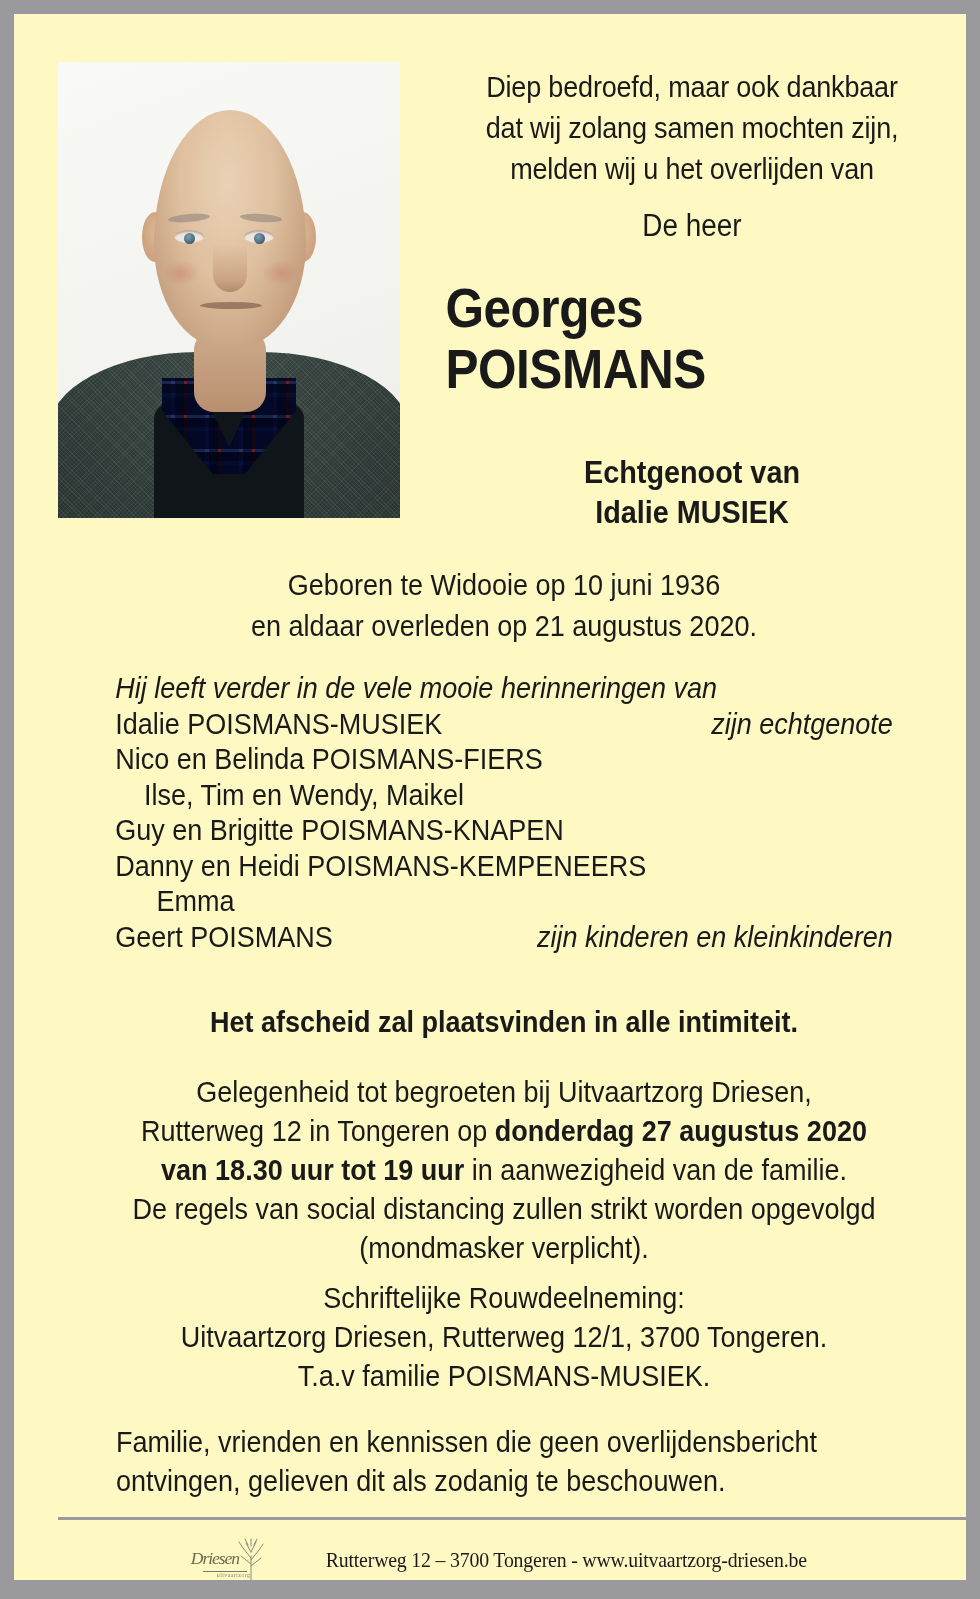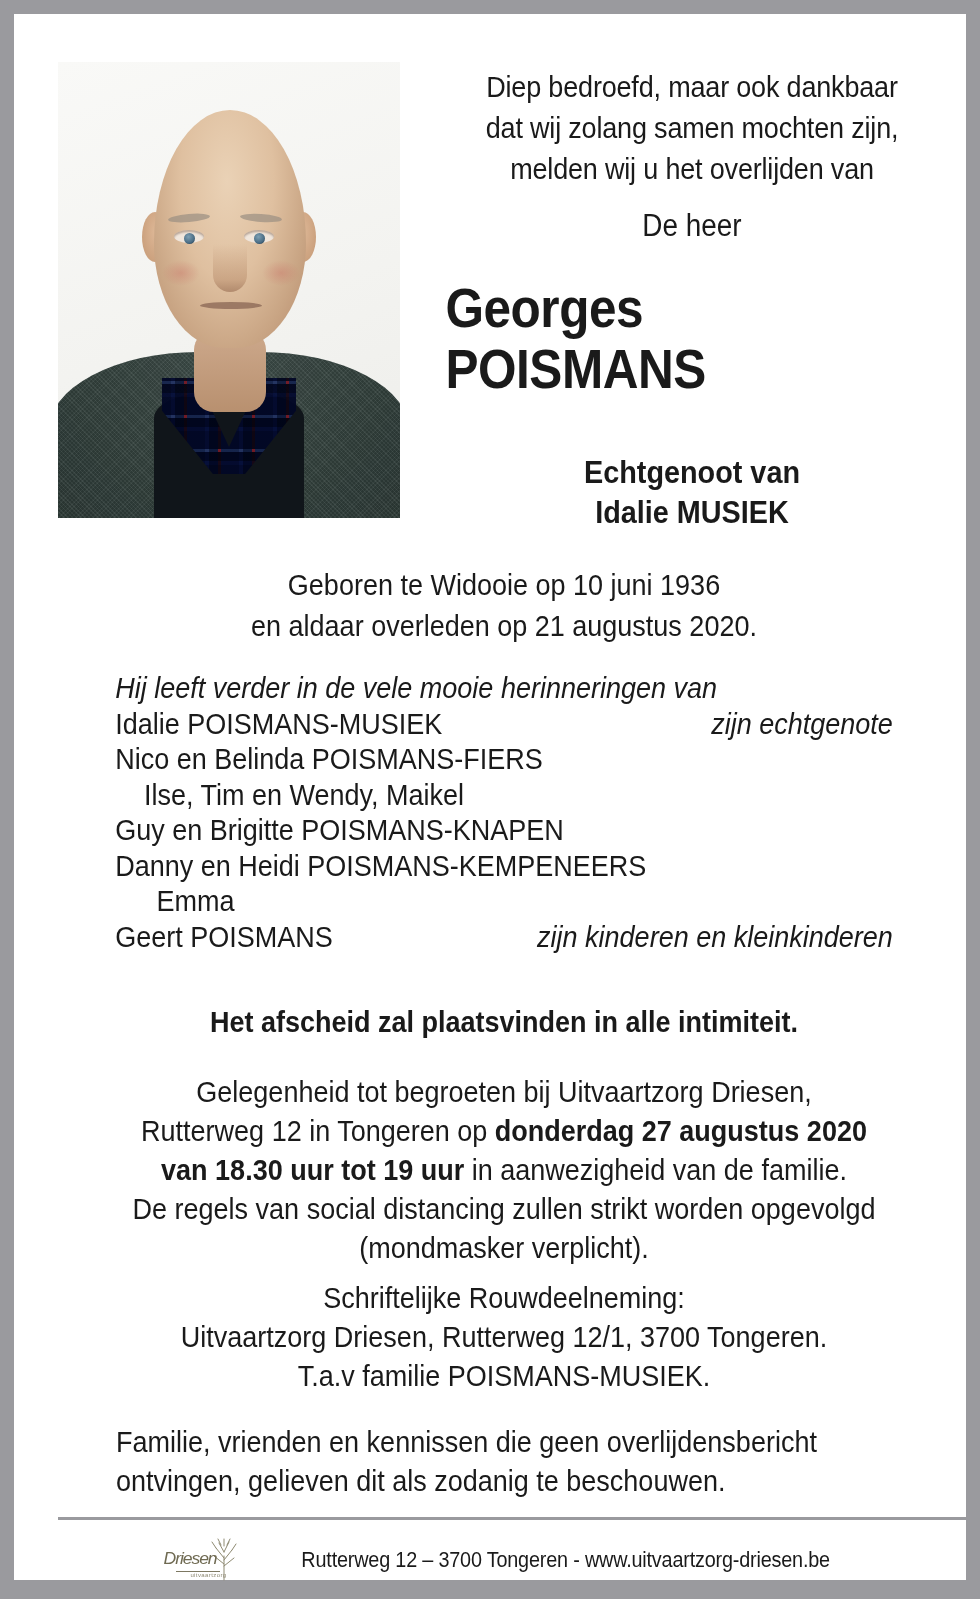--- a/index.html
+++ b/index.html
@@ -339,20 +339,21 @@
   #footer {
     position: absolute;
     left: 30px;
     top: 1503px;
     width: 908px;
     height: 58px;
     display: flex;
     align-items: center;
     justify-content: center;
     gap: 22px;
+    font-family: Liberation Serif, serif;
   }
   #footer-logo {
     width: 86px;
     height: 52px;
     position: relative;
     flex: 0 0 auto;
   }
   .logo-word {
     position: absolute;
     left: 2px;
@@ -383,21 +384,21 @@
     font-size: 22px;
     color: #1a1a1a;
     white-space: nowrap;
     letter-spacing: -0.2px;
   }
 </style>
 </head>
 <body style="color: rgb(26, 26, 26);">
 
 <div id="card-frame" style="background: rgb(154, 154, 158);">
-  <div id="card-inner" style="background: #ffffff;">
+  <div id="card-inner" style="background: #fef9c3;">
 
     <div id="portrait">
       <div class="ph-bg"></div>
       <div class="ph-jacket">
         <div class="ph-jacket-tex"></div>
       </div>
       <div class="ph-sweater"></div>
       <div class="ph-collar"></div>
       <div class="ph-neck"></div>
       <div class="ph-ear-l"></div>

